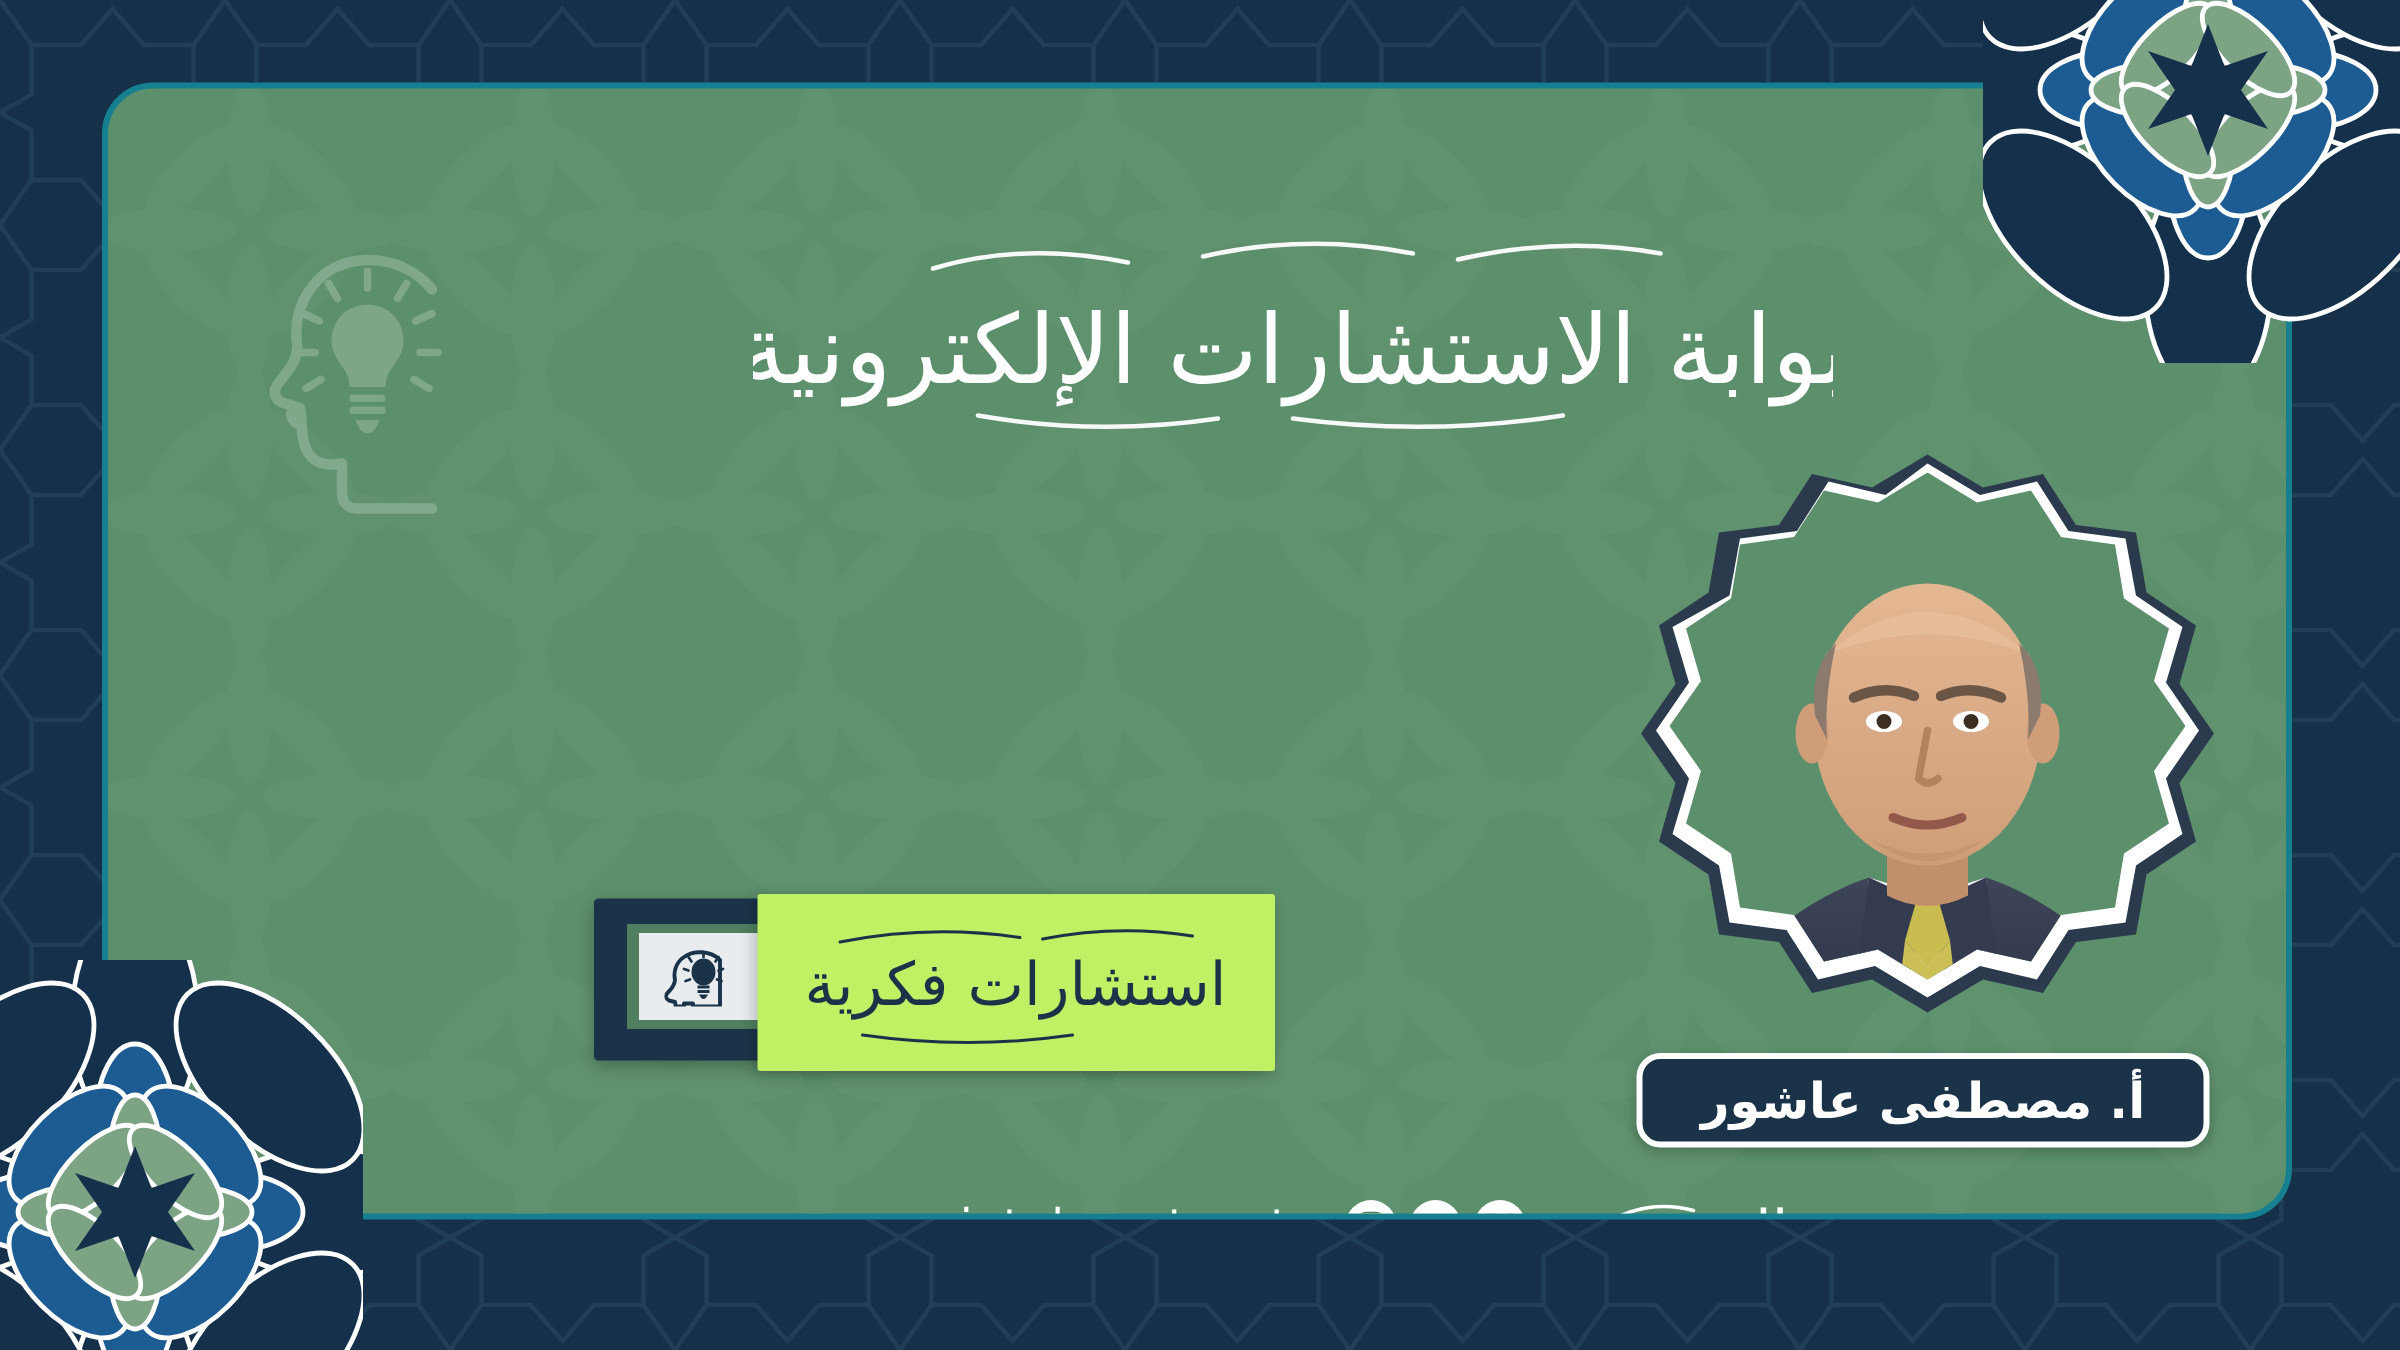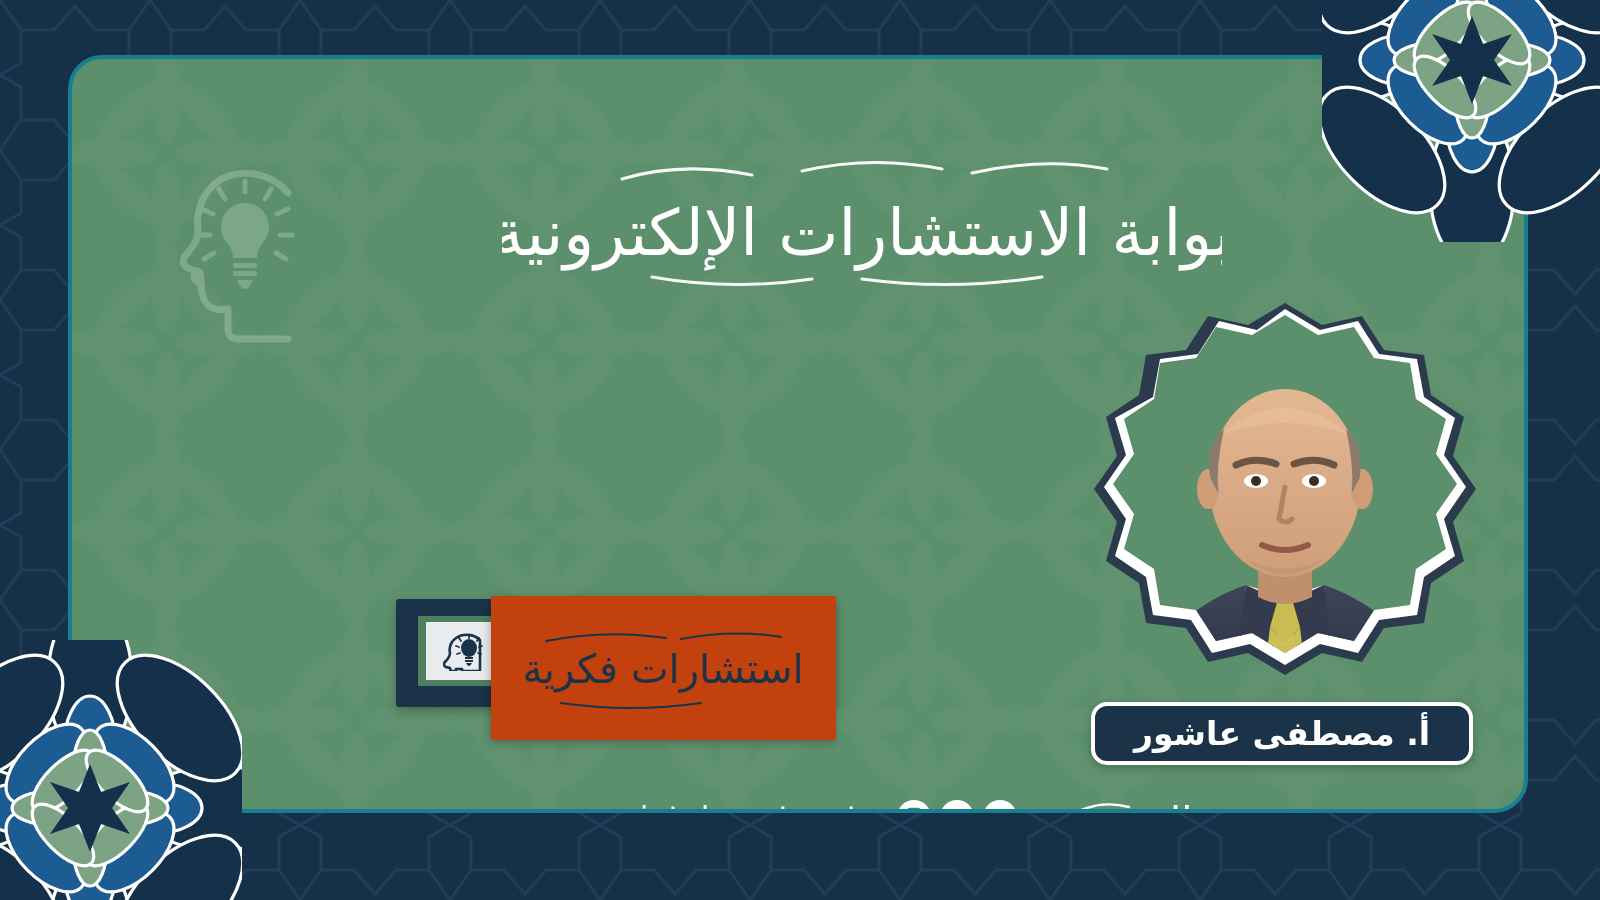--- a/index.html
+++ b/index.html
@@ -108,23 +108,23 @@
     position: absolute;
     left: 30px; top: 26px;
     width: 80px; height: 58px;
     background: #e9ecef;
     display: flex;
     align-items: center;
     justify-content: center;
   }
   .plaque-white {
     position: absolute;
-    left: 95px; top: 0px;
-    width: 345px; height: 144px;
-    background: #c2410c;
+    left: 109px; top: 0px;
+    width: 345px; height: 118px;
+    background: #bef264;
     border-radius: 2px;
     box-shadow: -2px 3px 9px rgba(0,0,0,0.22);
     display: flex;
     align-items: center;
     justify-content: center;
     overflow: hidden;
   }
 
   
   .portrait-wrap {

